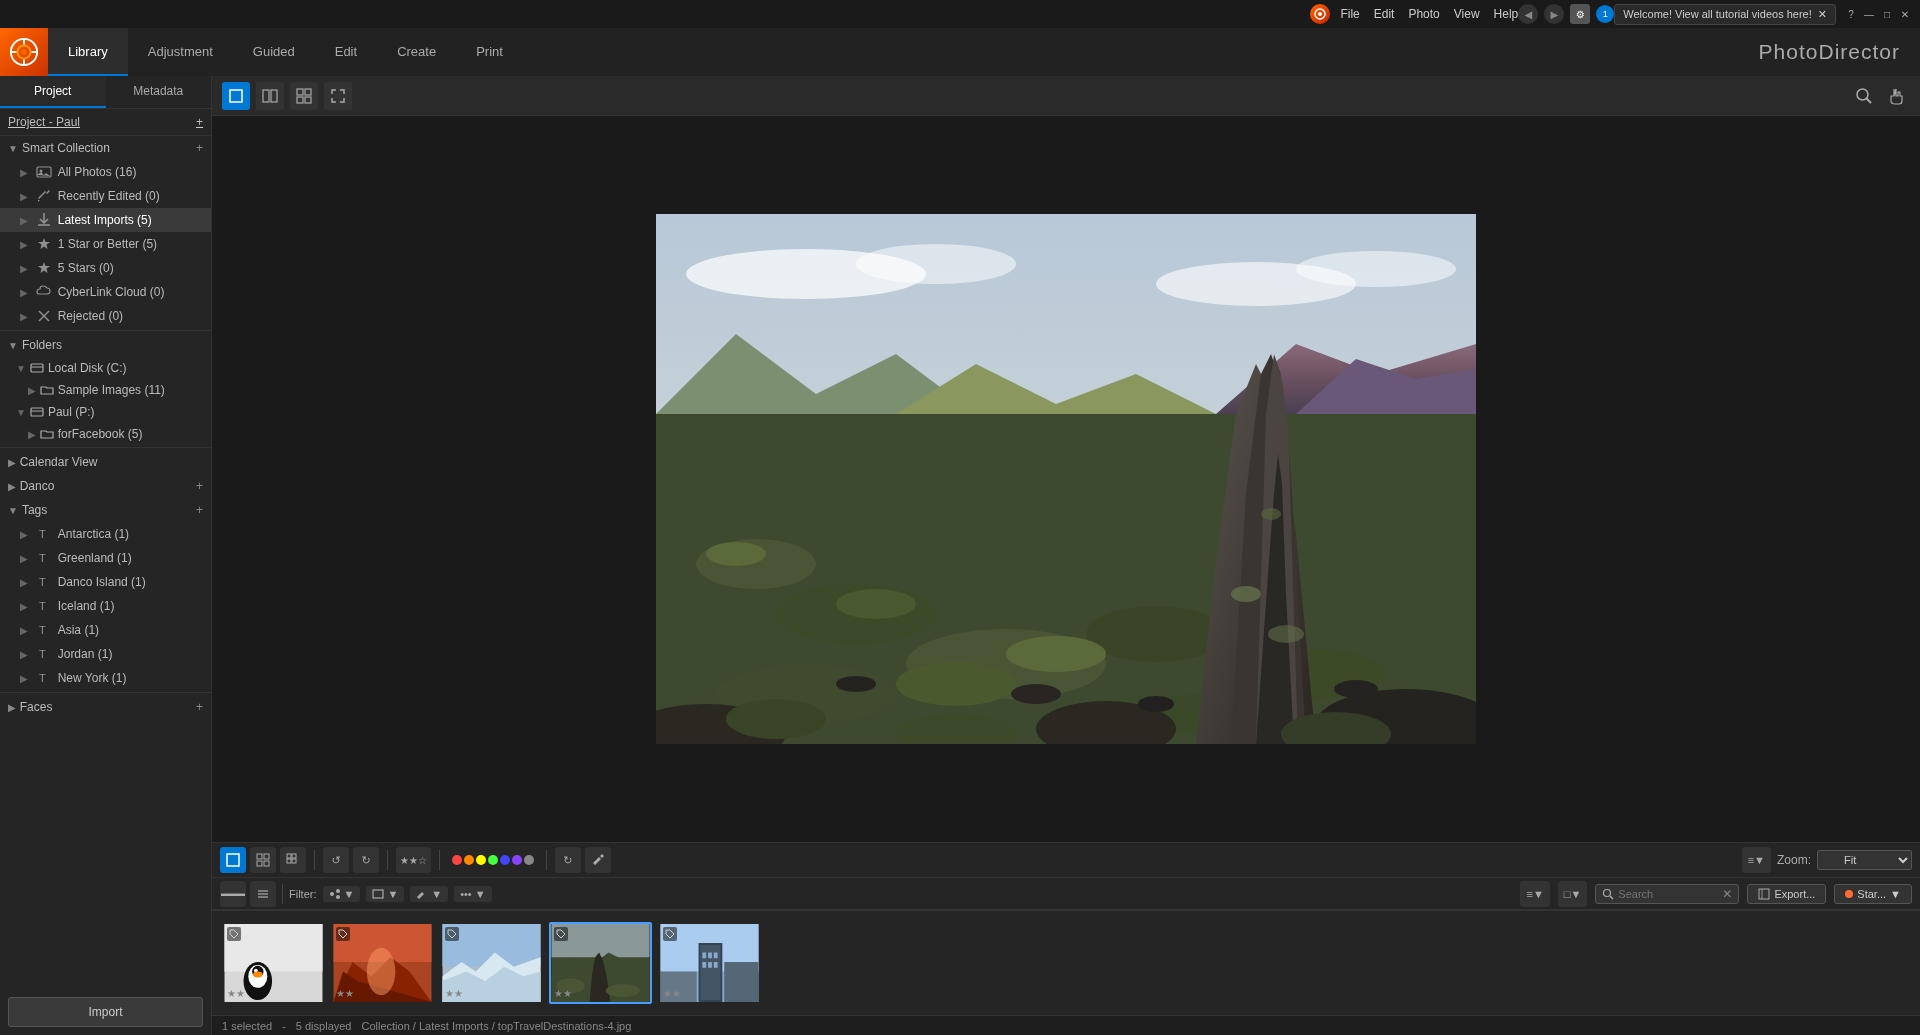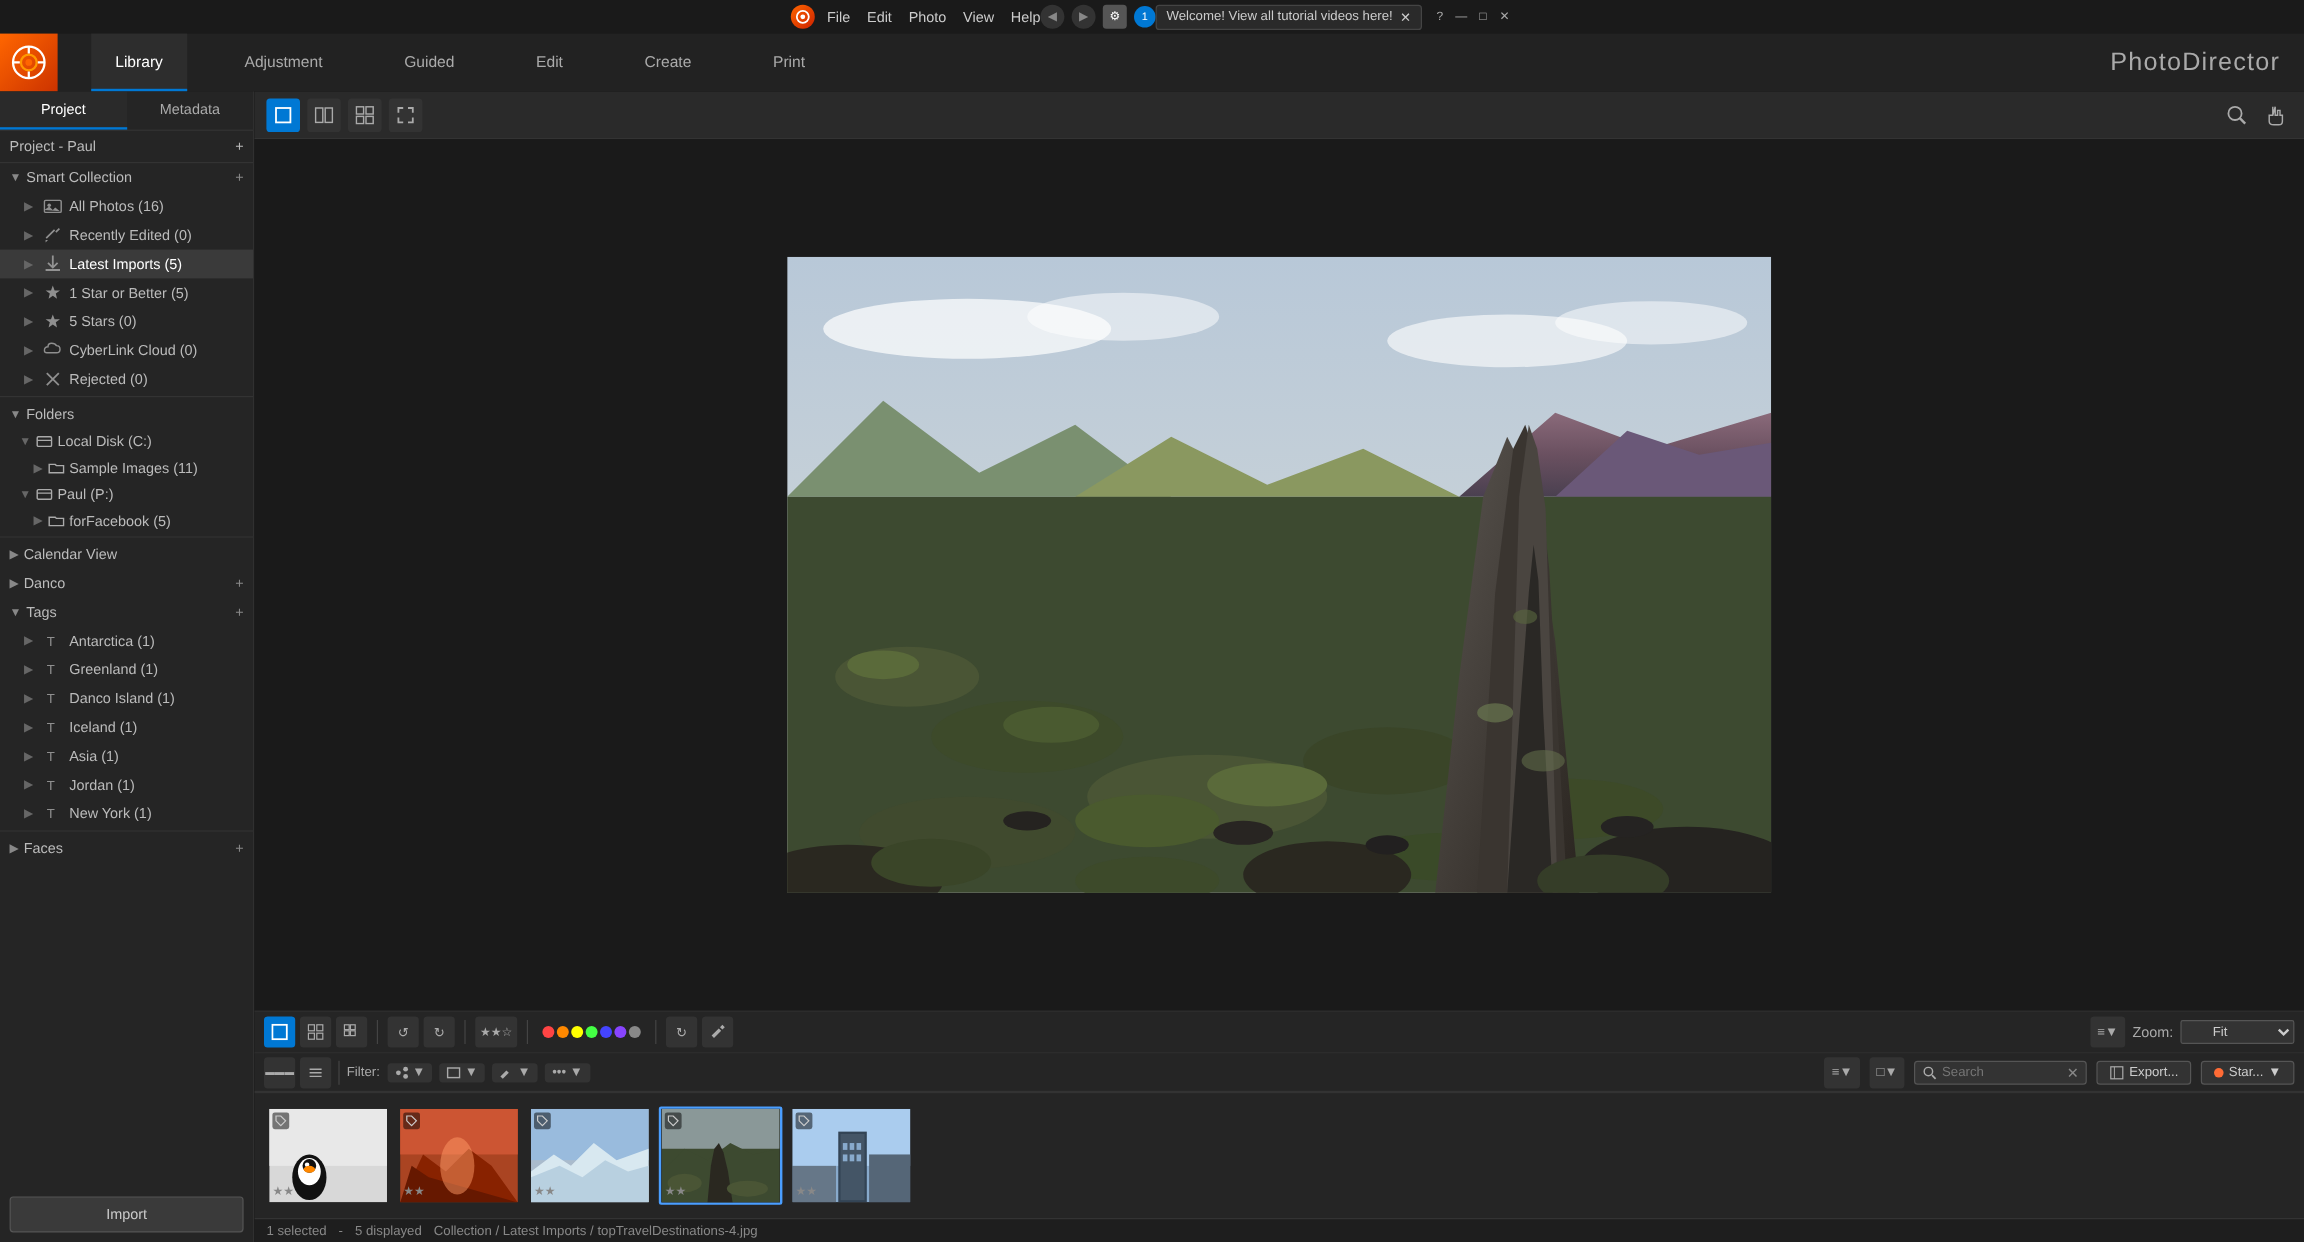--- a/index.html
+++ b/index.html
@@ -14,21 +14,21 @@
       display: flex;
       flex-direction: column;
     }
 
     
     #titlebar {
       height: 28px;
       background: #1a1a1a;
       display: flex;
       align-items: center;
-      justify-content: center;
+      justify-content: flex-end;
       padding: 0 8px;
       flex-shrink: 0;
     }
     #titlebar-left {
       display: flex;
       align-items: center;
       gap: 10px;
     }
     .title-menu {
       display: flex;
@@ -118,21 +118,20 @@
       height: 100%;
     }
     .mode-tab {
       padding: 16px 20px;
       display: flex;
       align-items: center;
       cursor: pointer;
       font-size: 13px;
       color: #aaa;
       border-bottom: 2px solid transparent;
-      margin-left: 28px;
     }
     .mode-tab.active {
       color: #fff;
       background: #2d2d2d;
       border-bottom: 2px solid #0078d4;
     }
     #app-title {
       position: absolute;
       right: 20px;
       font-size: 21px;
@@ -160,20 +159,21 @@
     }
     #sidebar::-webkit-scrollbar { width: 4px; }
     #sidebar::-webkit-scrollbar-thumb { background: #444; }
 
     .sidebar-project-header {
       display: flex;
       align-items: center;
       justify-content: space-between;
       padding: 6px 8px;
       border-bottom: 1px solid #333;
+      text-decoration: underline;
     }
     .sidebar-project-header span { color: #bbb; font-size: 12px; }
     .add-btn { color: #aaa; cursor: pointer; font-size: 16px; }
 
     .sidebar-section-header {
       display: flex;
       align-items: center;
       padding: 5px 8px;
       cursor: pointer;
       color: #bbb;

